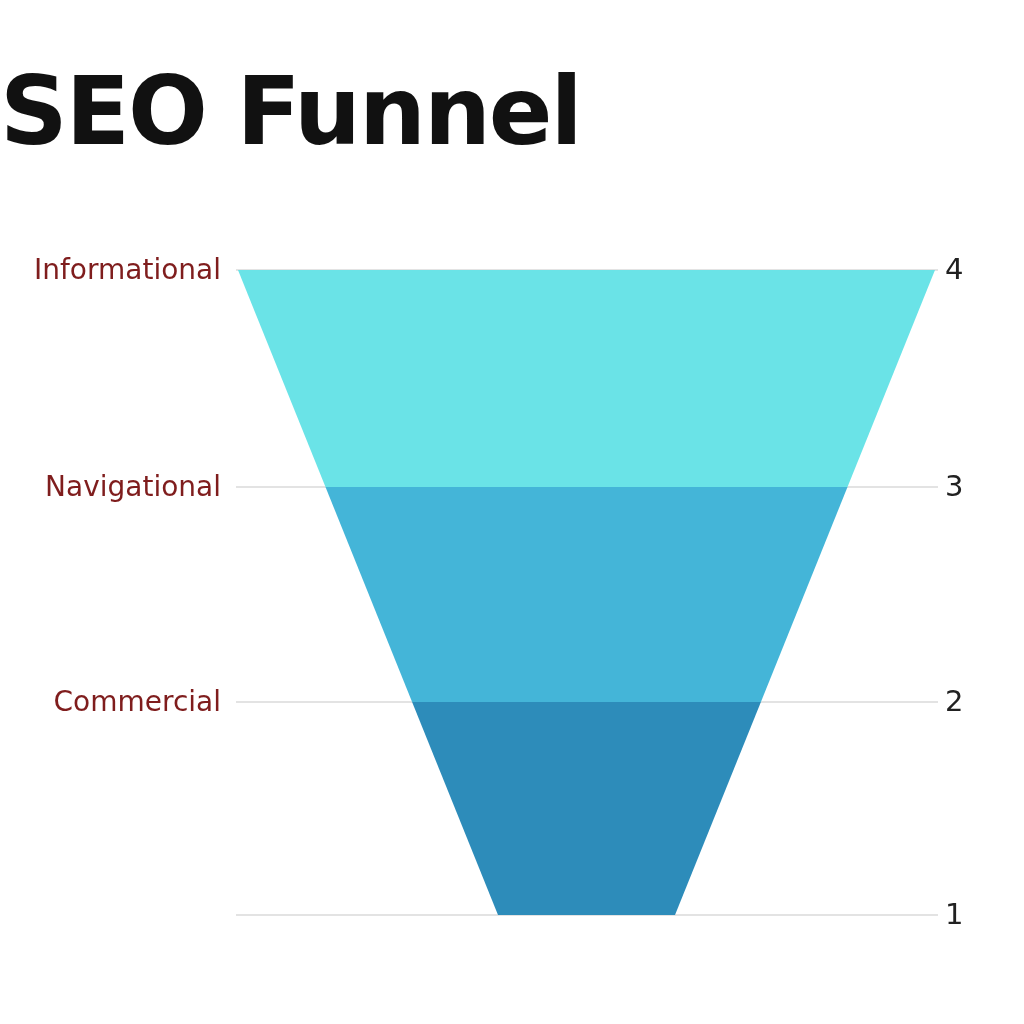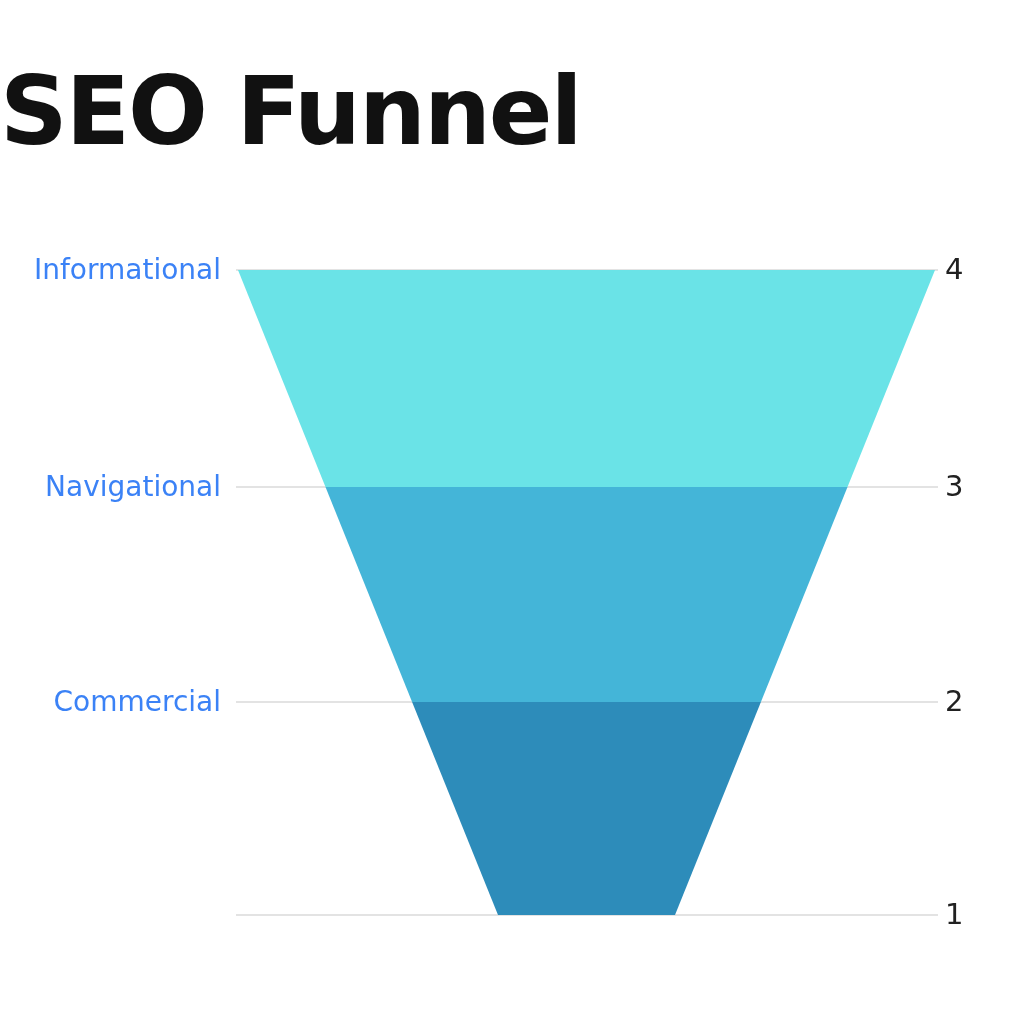--- a/index.html
+++ b/index.html
@@ -35,21 +35,21 @@
     letter-spacing: -2px;
     color: #111111;
     line-height: 1.1;
   }
   .level-label {
     position: absolute;
     right: 803px;
     transform: translateY(-52%);
     font-size: 28px;
     font-weight: 400;
-    color: #3b82f6;
+    color: #7f1d1d;
     white-space: nowrap;
   }
   .level-value {
     position: absolute;
     left: 945px;
     transform: translateY(-52%);
     font-size: 29px;
     font-weight: 400;
     color: #212121;
     white-space: nowrap;

